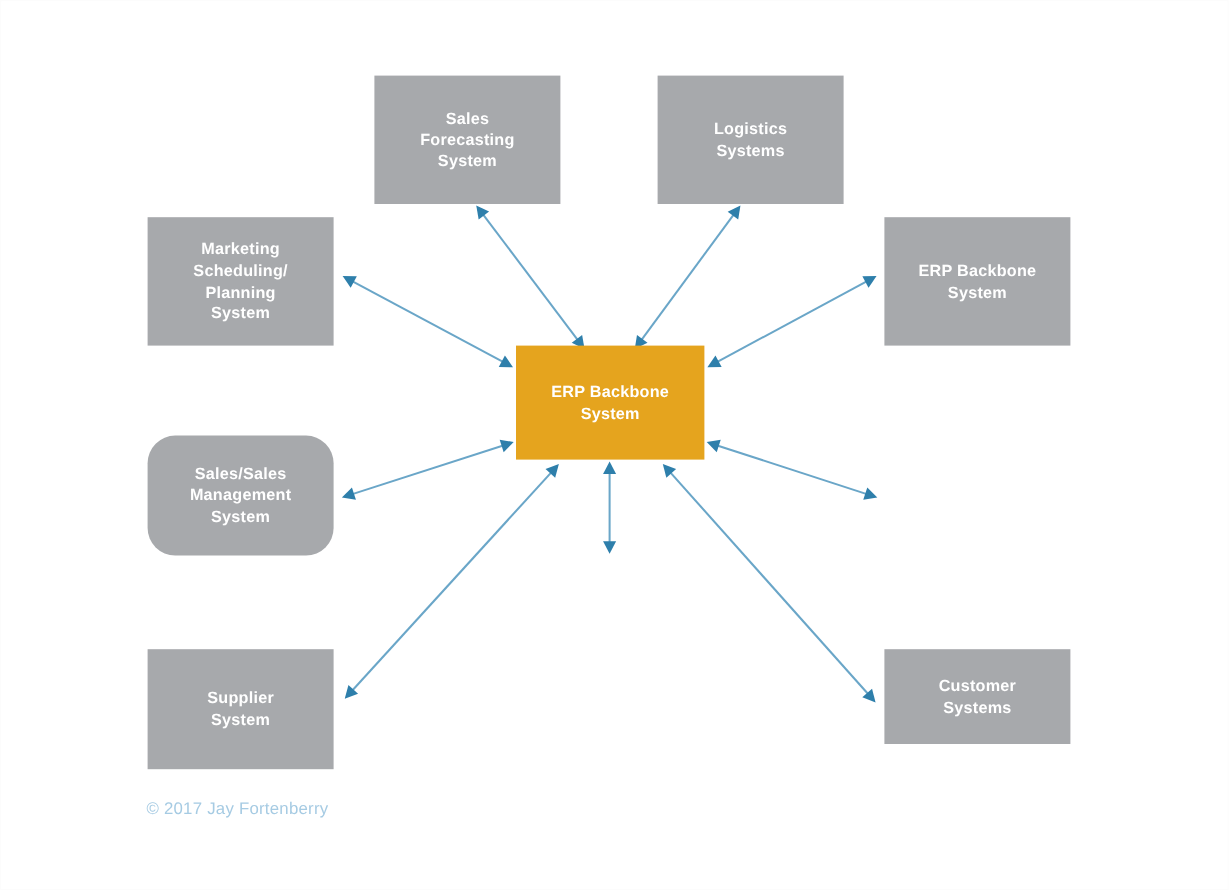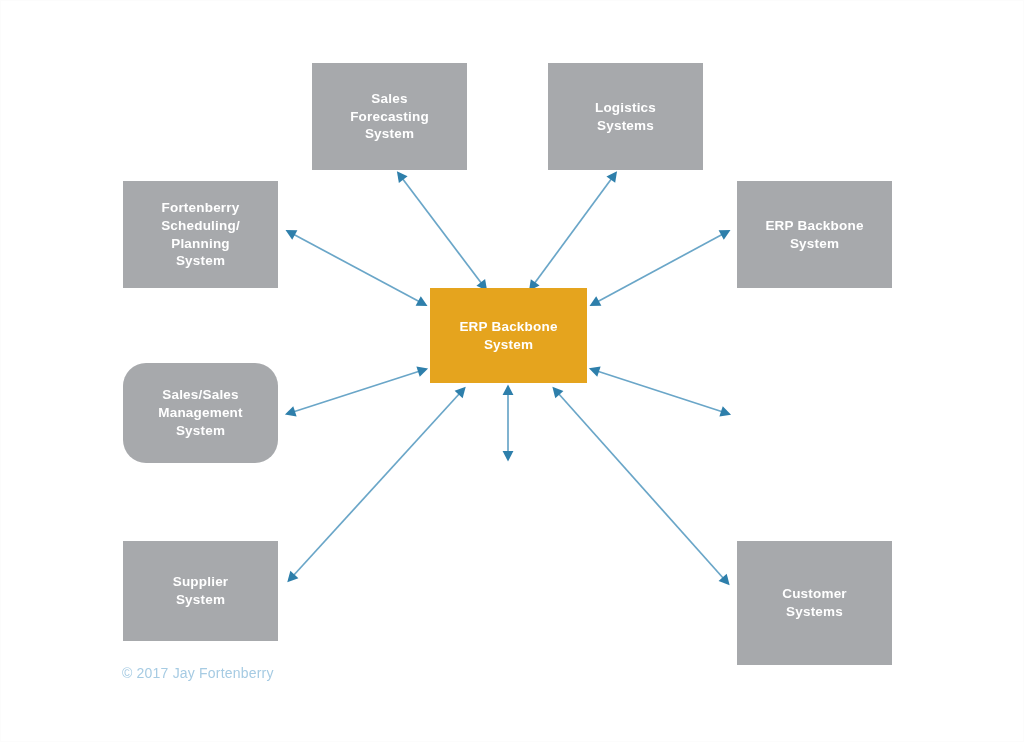--- a/index.html
+++ b/index.html
@@ -55,21 +55,21 @@
   
   #node-sales-forecasting  { left: 311px; top: 62px;  width: 155px; height: 107px; }
   #node-logistics          { left: 547px; top: 62px;  width: 155px; height: 107px; }
   #node-production         { left: 122px; top: 180px; width: 155px; height: 107px; }
   #node-erp-right          { left: 736px; top: 180px; width: 155px; height: 107px; }
   #node-erp-center         { left: 429px; top: 287px; width: 157px; height: 95px;  }
   #node-sales-mgmt         { left: 122px; top: 362px; width: 155px; height: 100px; border-radius: 23px; }
   #node-marketing          { left: 736px; top: 362px; width: 155px; height: 100px; }
   #node-data-warehouse     { left: 429px; top: 458px; width: 157px; height: 96px;  }
   #node-supplier           { left: 122px; top: 540px; width: 155px; height: 100px; }
-  #node-customer           { left: 736px; top: 540px; width: 155px; height: 124px; }
+  #node-customer           { left: 736px; top: 540px; width: 155px; height: 79px; }
 
   #copyright {
     position: absolute;
     left: 121px;
     top: 664px;
     font-size: 14px;
     color: #a6cbe3;
     letter-spacing: 0.2px;
     z-index: 4;
   }
@@ -116,21 +116,21 @@
 Forecasting
 System</span>
   </div>
 
   <div class="node gray" id="node-logistics">
     <span class="node-label">Logistics
 Systems</span>
   </div>
 
   <div class="node gray" id="node-production">
-    <span class="node-label">Fortenberry
+    <span class="node-label">Marketing
 Scheduling/
 Planning
 System</span>
   </div>
 
   <div class="node gray" id="node-erp-right">
     <span class="node-label">ERP Backbone
 System</span>
   </div>
 

